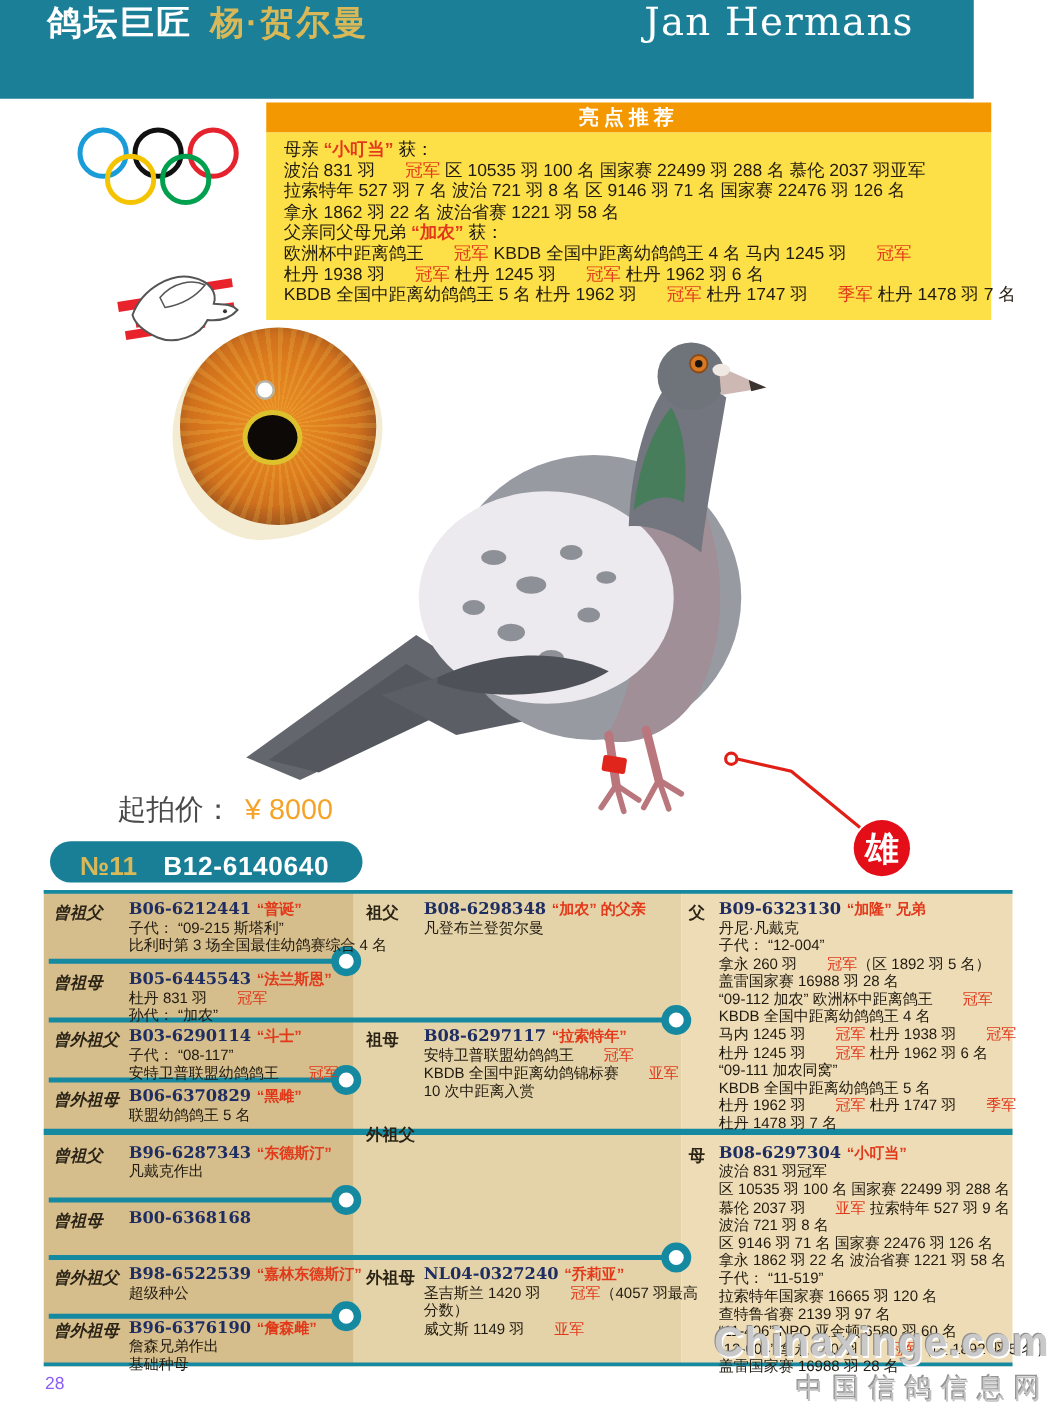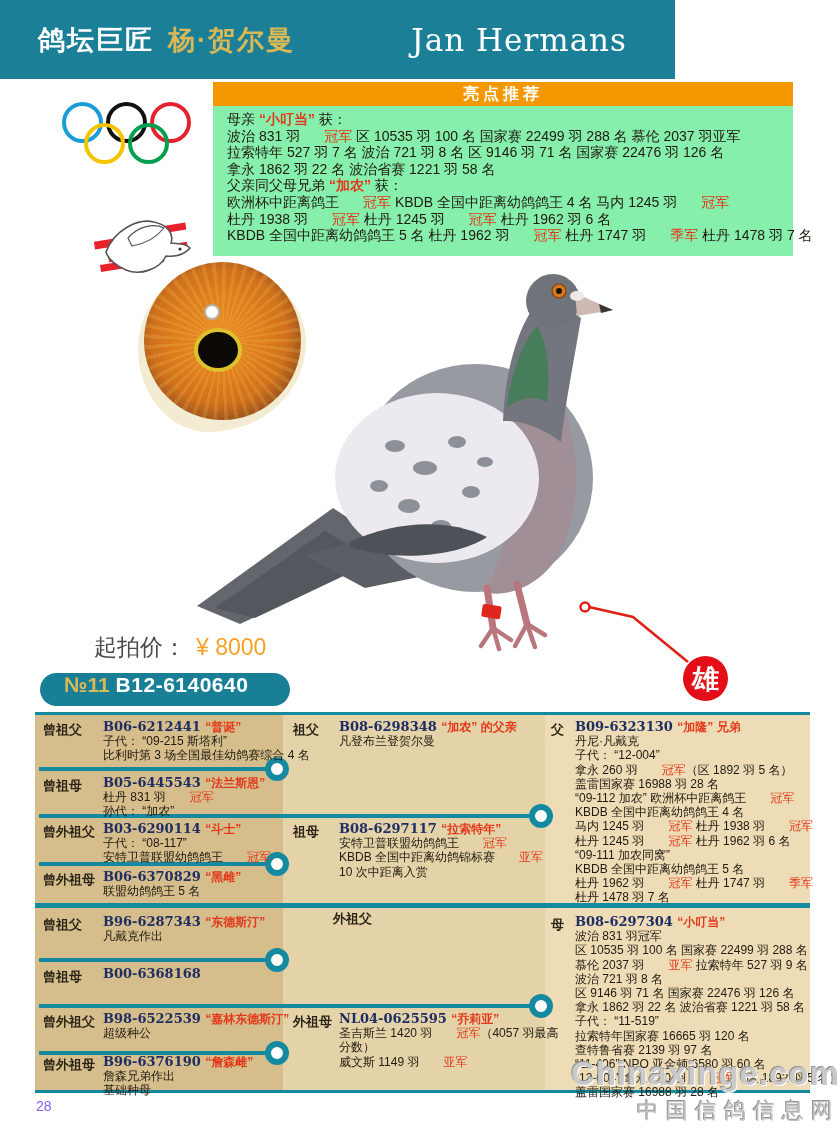--- a/index.html
+++ b/index.html
@@ -1,21 +1,21 @@
 <!DOCTYPE html>
 <html><head>
 <meta charset="utf-8">
 <style>
   html,body{margin:0;padding:0;}
   body{width:840px;height:1140px;position:relative;background:#fff;
        font-family:"Liberation Sans",sans-serif;overflow:hidden;color:#201a10;}
 
   
-  .header{position:absolute;left:0;top:0;width:675px;height:79px;background:#1a7f97;
-          display:flex;align-items:center;justify-content:space-between;
+  .header{position:absolute;left:0;top:0;width:779px;height:79px;background:#1a7f97;
+          display:flex;justify-content:space-between;
           padding:0 48px 0 38px;box-sizing:border-box;}
   .brand{font-size:27px;font-weight:bold;color:#fff;letter-spacing:2px;}
   .brand .cn-name{color:#d9b857;margin-left:14px;}
   .brand-en{font-family:"DejaVu Serif",serif;color:#fff;font-size:31px;letter-spacing:1px;}
 
   
   .ol-logo{position:absolute;left:62px;top:102px;width:132px;height:68px;}
   .ring{position:absolute;width:33px;height:33px;border:4.5px solid #000;border-radius:50%;}
   .r1{left:0;top:0;border-color:#1a9cd8;}
   .r2{left:44px;top:0;border-color:#111;}
@@ -23,21 +23,21 @@
   .r4{left:22px;top:21px;border-color:#f5c400;}
   .r5{left:66px;top:21px;border-color:#00a04e;}
 
   
   .dove-logo{position:absolute;left:86px;top:206px;width:110px;height:76px;}
 
   
   .hl-banner{position:absolute;left:213px;top:82px;width:580px;height:24px;background:#f39800;
              color:#fff;font-size:16px;font-weight:bold;display:flex;align-items:center;
              justify-content:center;letter-spacing:4px;}
-  .hl-panel{position:absolute;left:213px;top:106px;width:580px;height:150px;background:#86efac;
+  .hl-panel{position:absolute;left:213px;top:106px;width:580px;height:150px;background:#fde047;
             box-sizing:border-box;padding:5px 0 0 14px;}
   .hl-panel .rline{font-size:14px;line-height:16.6px;white-space:nowrap;}
 
   
   .eye-wrap{position:absolute;left:138px;top:262px;width:168px;height:172px;}
   .eye-skin{position:absolute;left:0;top:4px;width:168px;height:166px;background:#f4ecd2;
             border-radius:48% 52% 58% 42% / 50% 46% 54% 50%;}
   .eye-ball{position:absolute;left:6px;top:0;width:157px;height:158px;border-radius:50%;
             background:radial-gradient(circle at 48% 47%,#eb9026 0%,#dd7d1e 40%,#cf701d 58%,
                        #a85a1e 70%,#6b421f 80%,#573419 88%,#7a5c38 96%,#8a6c42 100%);}
@@ -54,56 +54,56 @@
   
   .sex-line{position:absolute;left:555px;top:590px;width:160px;height:110px;}
   .sex-badge{position:absolute;left:683px;top:656px;width:45px;height:45px;border-radius:50%;
              background:#e30e18;color:#fff;font-size:27px;font-weight:bold;
              display:flex;align-items:center;justify-content:center;}
 
   
   .price{position:absolute;left:94px;top:632px;font-size:23px;color:#4a4a4a;}
   .price .amount{color:#f5a226;margin-left:10px;}
   .lot-pill{position:absolute;left:40px;top:673px;width:250px;height:33px;background:#187f97;
-            border-radius:17px;display:flex;align-items:flex-start;padding-left:24px;
-            box-sizing:border-box;gap:6px;}
+            border-radius:17px;display:flex;align-items:flex-end;padding-left:24px;
+            box-sizing:border-box;gap:21px;}
   .lot-no{color:#d9b857;font-weight:bold;font-size:21px;}
   .lot-ring{color:#fff;font-weight:bold;font-size:21px;letter-spacing:.5px;}
 
   
   .pedigree{position:absolute;left:35px;top:712px;width:775px;height:381px;}
   .bg-l{position:absolute;left:0;top:0;width:248px;height:381px;background:#d5bd8c;}
   .bg-m{position:absolute;left:248px;top:0;width:262px;height:381px;background:#e4d3a8;}
   .bg-r{position:absolute;left:510px;top:0;width:265px;height:381px;background:#eddcb6;}
   .tl{position:absolute;background:#1589a0;}
   .node{position:absolute;width:12px;height:12px;background:#fff;border:6px solid #1589a0;
         border-radius:50%;}
   .pcell{position:absolute;display:flex;}
   .plabel{font-weight:bold;font-size:13px;color:#2b2416;padding-top:1px;flex:none;}
-  .col-l .plabel{width:60px;}
+  .col-l .plabel{width:60px;font-style:italic;}
   .col-m .plabel{width:46px;}
   .col-r .plabel{width:24px;}
   .plines{flex:1;}
   .rline{font-size:12px;line-height:14.2px;white-space:nowrap;color:#201a10;}
   .id{color:#1e2d62;font-weight:bold;font-size:13px;font-family:"DejaVu Serif",serif;}
   .redb{color:#e2391b;font-weight:bold;}
   .red{color:#e2391b;margin-left:24px;}
 
   .p-gg1{left:8px;top:8px;width:238px;}
   .p-gg2{left:8px;top:64px;width:238px;}
   .p-gg3{left:8px;top:110px;width:238px;}
   .p-gg4{left:8px;top:158px;width:238px;}
   .p-gpf{left:258px;top:8px;width:250px;}
   .p-gpm{left:258px;top:110px;width:250px;}
   .p-father{left:516px;top:8px;width:258px;}
   .p-mgg1{left:8px;top:203px;width:238px;}
   .p-mgg2{left:8px;top:255px;width:238px;}
   .p-mgg3{left:8px;top:300px;width:238px;}
   .p-mgg4{left:8px;top:343px;width:238px;}
-  .p-mgpf{left:258px;top:197px;width:250px;margin-left:40px;}
+  .p-mgpf{left:258px;top:186px;width:250px;}
   .p-mgpm{left:258px;top:300px;width:250px;}
   .p-mother{left:516px;top:203px;width:258px;}
 
   
   .watermark{position:absolute;left:528px;top:1055px;width:312px;text-align:right;
              pointer-events:none;}
   .wm1{font-size:33px;font-weight:bold;color:#c9c9c9;letter-spacing:1px;
        text-shadow:-1px -1px 0 #909090,1px 1px 0 #ffffff;}
   .wm2{font-size:22px;color:#c2c2c2;letter-spacing:7px;margin-top:3px;
        text-shadow:-1px -1px 0 #949494,1px 1px 0 #ffffff;}
@@ -328,21 +328,21 @@
         <div class="rline"><span>詹森兄弟作出</span></div>
         <div class="rline"><span>基础种母</span></div>
       </div>
   </div>
   <div class="pcell col-m p-mgpf">
     <span class="plabel">外祖父</span>
   </div>
   <div class="pcell col-m p-mgpm">
     <span class="plabel">外祖母</span>
     <div class="plines">
-        <div class="rline"><span class="id">NL04-0625595 </span><span class="redb">“乔莉亚”</span></div>
+        <div class="rline"><span class="id">NL04-0327240 </span><span class="redb">“乔莉亚”</span></div>
         <div class="rline"><span>圣吉斯兰 1420 羽</span><span class="red">冠军</span><span>（4057 羽最高</span></div>
         <div class="rline"><span>分数）</span></div>
         <div class="rline"><span>威文斯 1149 羽</span><span class="red">亚军</span></div>
       </div>
   </div>
   <div class="pcell col-r p-mother">
     <span class="plabel">母</span>
     <div class="plines">
         <div class="rline"><span class="id">B08-6297304 </span><span class="redb">“小叮当”</span></div>
         <div class="rline"><span>波治 831 羽冠军</span></div>

